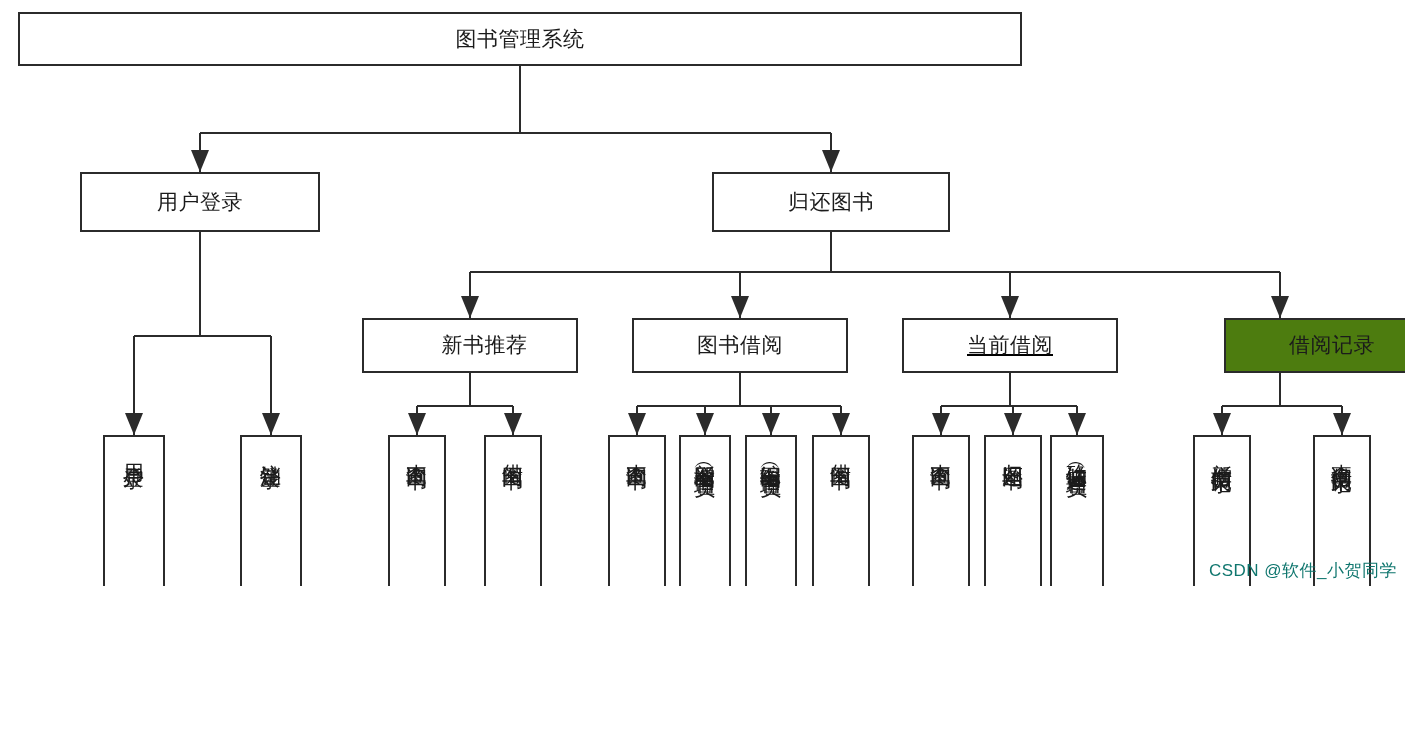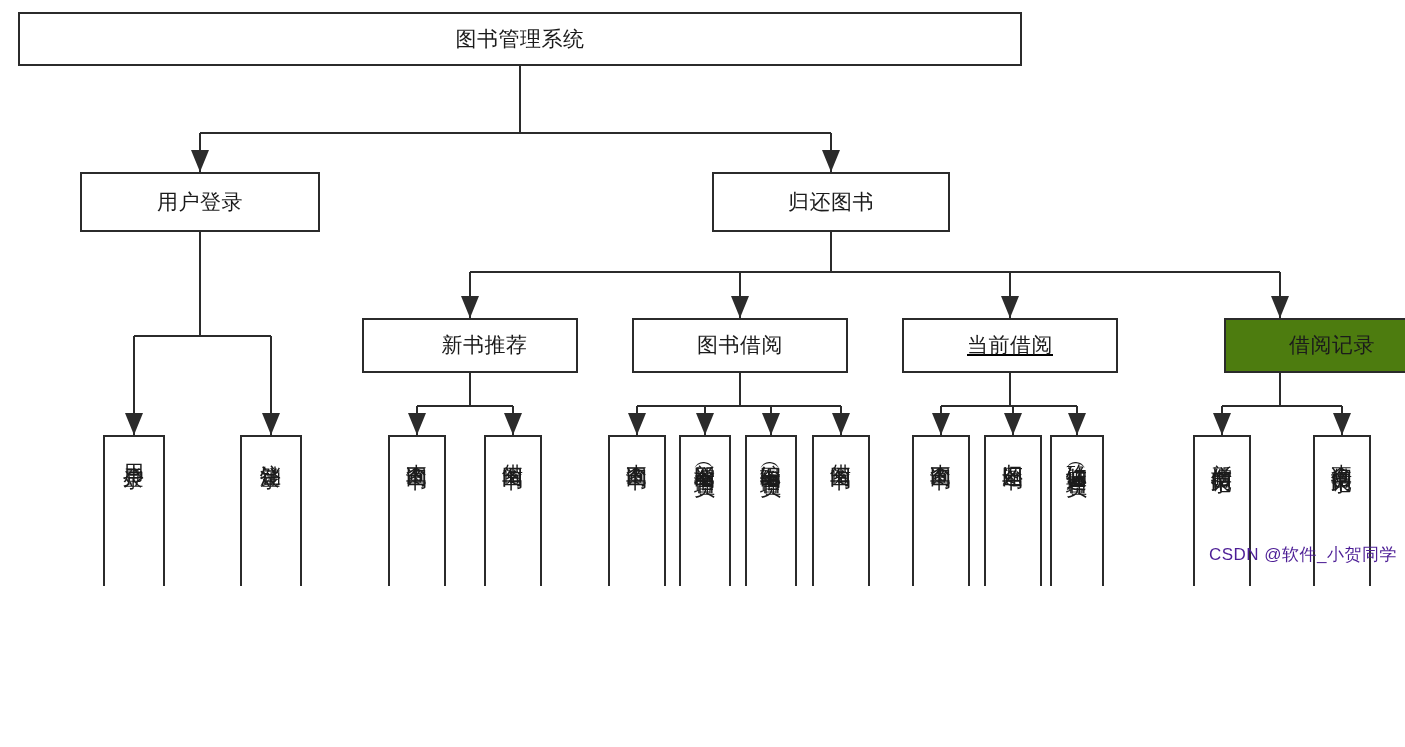--- a/index.html
+++ b/index.html
@@ -53,22 +53,22 @@
     text-orientation: upright;
     -webkit-writing-mode: vertical-rl;
     font-size: 21px;
     line-height: 1.0;
     letter-spacing: 2px;
     white-space: nowrap;
   }
   #watermark {
     position: absolute;
     right: 8px;
-    bottom: 20px;
-    color: #4c1d95;
+    bottom: 4px;
+    color: #0f766e;
     font-size: 17px;
     letter-spacing: 0.5px;
     z-index: 5;
     white-space: nowrap;
     font-family: "Liberation Sans", "DejaVu Sans", sans-serif;
   }
 </style>
 </head>
 <body>
 

